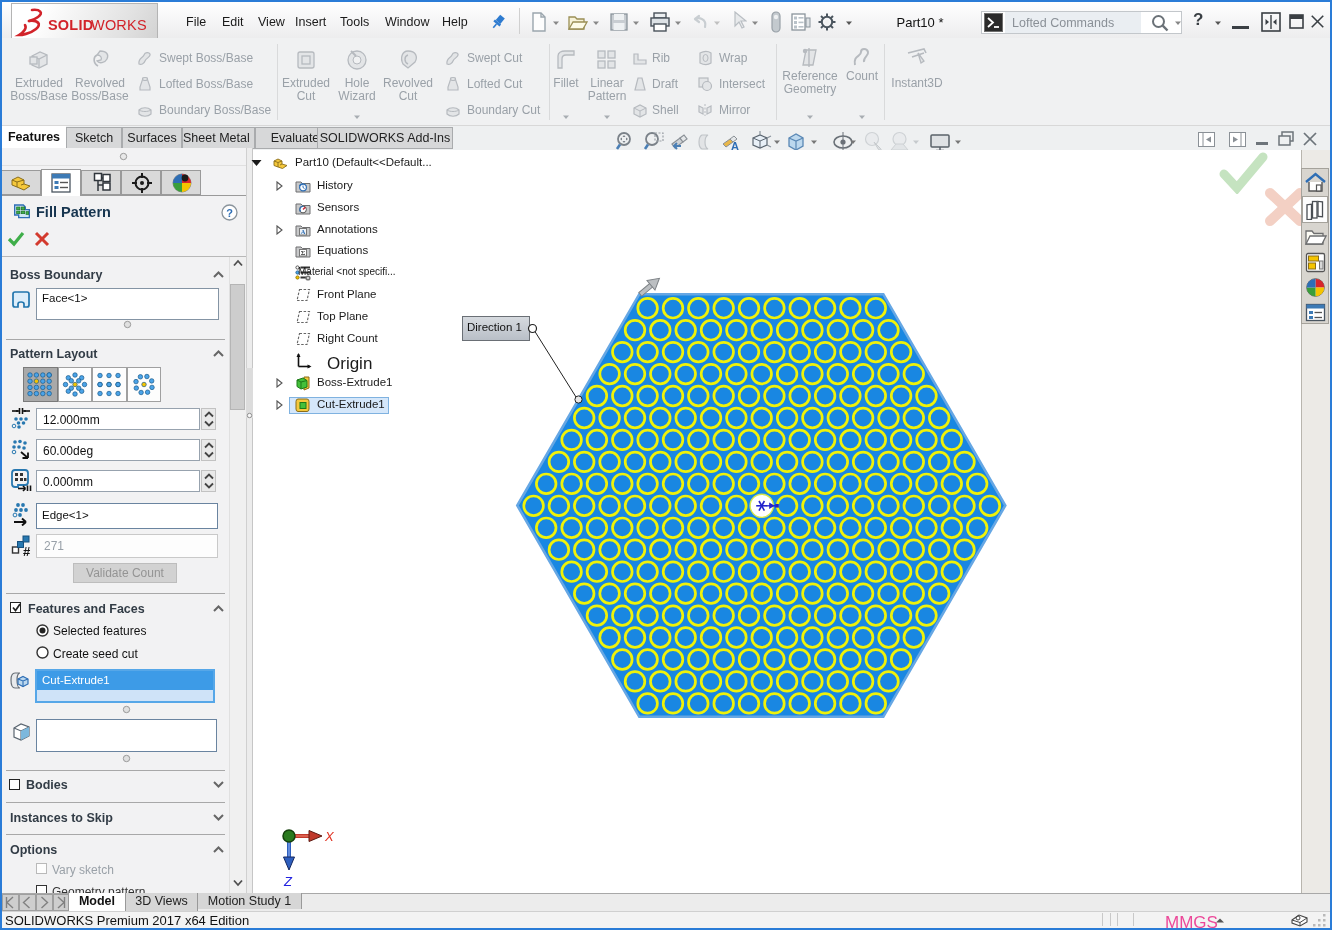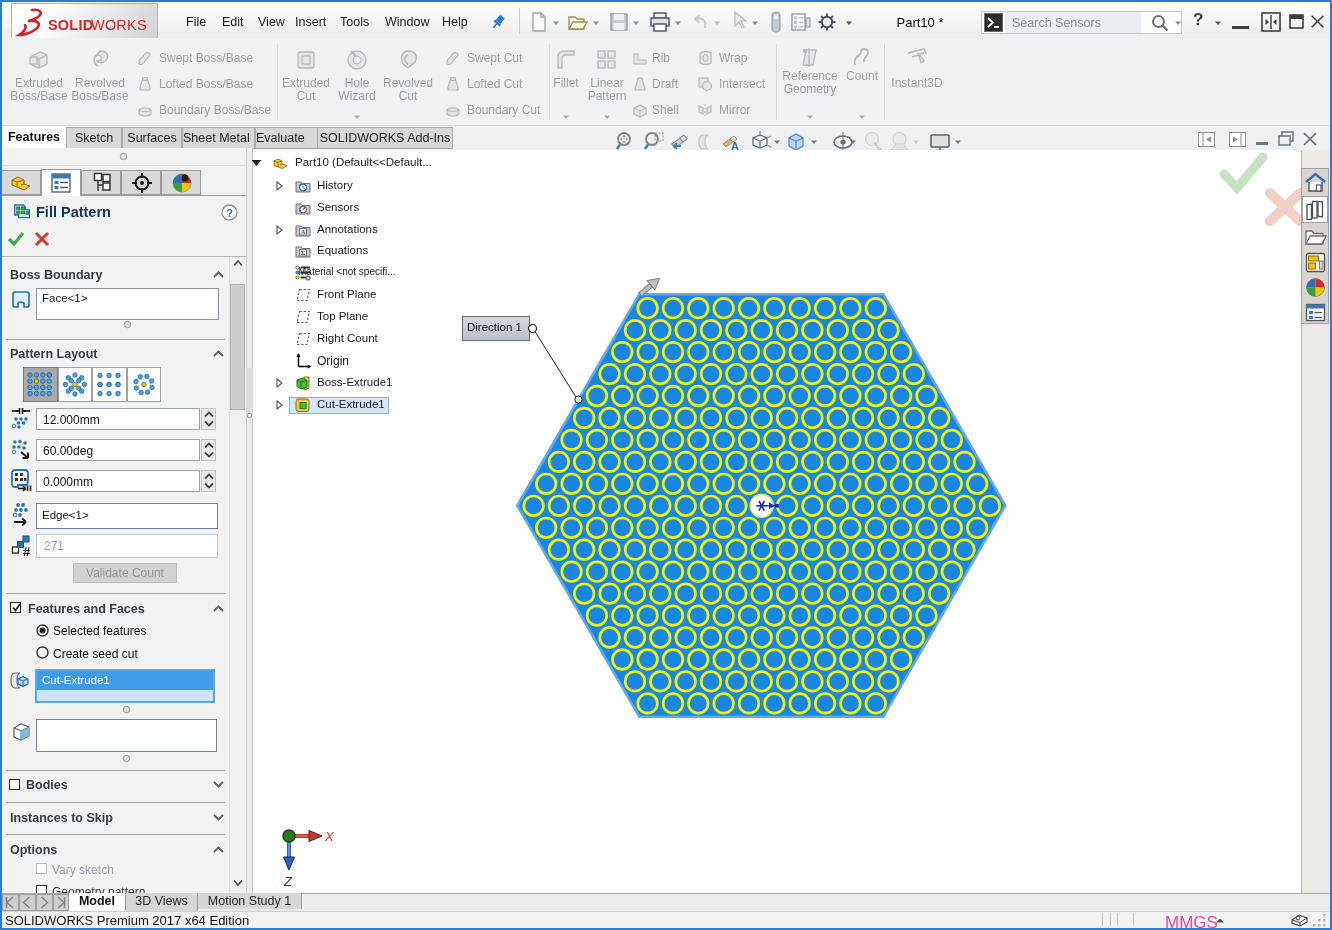--- a/index.html
+++ b/index.html
@@ -109,21 +109,21 @@
     <path d="M1 1.5 L7 1.5 L4 5z" fill="#555"></path>
   </svg>
 <div class="a" style="left:875px;top:15px;width:90px;text-align:center;font-size:13px;color:#111">Part10 *</div>
 <div class="a" style="left:981px;top:11px;width:201px;height:23px;background:#fff;border:1px solid #c3c7cb"></div>
 <svg class="a" style="left:984px;top:13px" width="19" height="19" viewBox="0 0 19 19">
 <rect x="0.5" y="0.5" width="18" height="18" fill="#2b2b2b" stroke="#6e6e6e"></rect>
 <path d="M4 5 L9 9.5 L4 14" fill="none" stroke="#fff" stroke-width="1.8"></path>
 <line x1="10" y1="14" x2="15" y2="14" stroke="#fff" stroke-width="1.8"></line>
   </svg>
 <div class="a" style="left:1005px;top:12px;width:136px;height:21px;background:#eaeef2"></div>
-<div class="a" style="left:1012px;top:16px;font-size:12.5px;color:#8a9097">Search Sensors</div>
+<div class="a" style="left:1012px;top:16px;font-size:12.5px;color:#8a9097">Lofted Commands</div>
 <svg class="a" style="left:1150px;top:13px" width="20" height="20" viewBox="0 0 20 20">
 <circle cx="8.5" cy="8.5" r="5.5" fill="none" stroke="#6b7278" stroke-width="2"></circle>
 <line x1="12.7" y1="12.7" x2="17.5" y2="17.5" stroke="#6b7278" stroke-width="2.4"></line>
   </svg>
 <svg class="a" style="left:1174px;top:20px" width="8" height="6" viewBox="0 0 8 6">
     <path d="M1 1.5 L7 1.5 L4 5z" fill="#888"></path>
   </svg>
 <div class="a" style="left:1193px;top:10px;font-size:17px;font-weight:bold;color:#3a3f44">?</div>
 <svg class="a" style="left:1214px;top:20px" width="8" height="6" viewBox="0 0 8 6">
     <path d="M1 1.5 L7 1.5 L4 5z" fill="#555"></path>
@@ -275,21 +275,21 @@
 <svg class="a" style="left:904px;top:45px" width="26" height="26" viewBox="0 0 26 26">
     <path d="M4 8 L20 4 L22 8 M8 12 L20 8" fill="none" stroke="#b6babf" stroke-width="1.6"></path>
     <path d="M14 8 L20 16 L17 18 Z" fill="#e3e5e7" stroke="#b6babf" stroke-width="1.3"></path>
   </svg>
 <div class="a lbl" style="left:882px;top:77px;width:70px">Instant3D</div>
 <div class="a" style="left:2px;top:126px;width:1328px;height:24px;background:#eef0f1"></div>
 <div class="a" style="left:2px;top:126px;width:64px;height:23px;background:#fff;font-weight:bold;font-size:12.5px;color:#111;text-align:center;line-height:23px">Features</div>
 <div class="a" style="left:66px;top:127px;width:56px;height:22px;background:#d7d8d9;border:1px solid #a9abad;font-size:12.5px;color:#222;text-align:center;line-height:20px">Sketch</div>
 <div class="a" style="left:122px;top:127px;width:60px;height:22px;background:#d7d8d9;border:1px solid #a9abad;font-size:12.5px;color:#222;text-align:center;line-height:20px">Surfaces</div>
 <div class="a" style="left:182px;top:127px;width:73px;height:22px;background:#d7d8d9;border:1px solid #a9abad;font-size:12.5px;color:#222;line-height:20px">Sheet Metal</div>
-<div class="a" style="left:255px;top:127px;width:80px;height:22px;background:#d7d8d9;border:1px solid #a9abad;font-size:12.5px;color:#222;line-height:20px">Evaluate</div>
+<div class="a" style="left:255px;top:127px;width:80px;height:22px;background:#d7d8d9;border:1px solid #a9abad;font-size:12.5px;color:#222;text-align:center;line-height:20px">Evaluate</div>
 <div class="a" style="left:317px;top:127px;width:136px;height:22px;background:#d7d8d9;border:1px solid #a9abad;font-size:12.5px;color:#222;text-align:center;line-height:20px">SOLIDWORKS Add-Ins</div>
 <svg class="a" style="left:614px;top:130px" width="24" height="24" viewBox="0 0 24 24">
     <circle cx="10" cy="9" r="6" fill="none" stroke="#7b8289" stroke-width="1.8"></circle>
     <line x1="6" y1="14.5" x2="3" y2="19" stroke="#4a7fb5" stroke-width="2.6"></line>
     <g fill="#7b8289">
       <path d="M10 5 L8.5 7 L11.5 7Z"></path>
       <path d="M10 13 L8.5 11 L11.5 11Z"></path>
       <path d="M6 9 L8 7.5 L8 10.5Z"></path>
       <path d="M14 9 L12 7.5 L12 10.5Z"></path>
     </g>
@@ -762,21 +762,21 @@
   </svg>
 <div class="a" style="left:317px;top:332px;font-size:11.5px;color:#1a1a1a">Right Count</div>
 <svg class="a" style="left:295px;top:353px" width="17" height="17" viewBox="0 0 17 17">
 <g stroke="#111" stroke-width="1.6">
       <line x1="3.5" y1="1" x2="3.5" y2="13.5"></line>
       <line x1="3.5" y1="13.5" x2="15" y2="13.5"></line>
     </g>
 <path d="M3.5 0 L1.5 4 L5.5 4Z" fill="#111"></path>
     <path d="M16.5 13.5 L12.5 11.5 L12.5 15.5Z" fill="#111"></path>
   </svg>
-<div class="a" style="left:317px;top:354px;font-size:12px;color:#1a1a1a">Origin</div>
+<div class="a" style="left:327px;top:354px;font-size:17px;color:#1a1a1a">Origin</div>
 <svg class="a" style="left:276px;top:378px" width="7" height="10">
     <path d="M1 1 L6 5 L1 9Z" fill="#fff" stroke="#555" stroke-width="1.1"></path>
   </svg>
 <svg class="a" style="left:295px;top:375px" width="17" height="17" viewBox="0 0 17 17">
 <path d="M9 2 L14 2 L14 13 L9 15 Z" fill="#f5c83c" stroke="#8a6d1a" stroke-width="1"></path>
 <path d="M2 5 L8 3 L12 5.5 L12 12 L6 14 L2 11.5 Z" fill="#44c03a" stroke="#1d7a18" stroke-width="1"></path>
 <path d="M2 5 L6 7 L6 14 M6 7 L12 5.5" fill="none" stroke="#1d7a18" stroke-width="1"></path>
   </svg>
 <div class="a" style="left:317px;top:376px;font-size:11.5px;color:#1a1a1a">Boss-Extrude1</div>
 <div class="a" style="left:289px;top:396.5px;width:100px;height:17px;background:#d5e7fa;border:1px solid #7fb2e0"></div>

